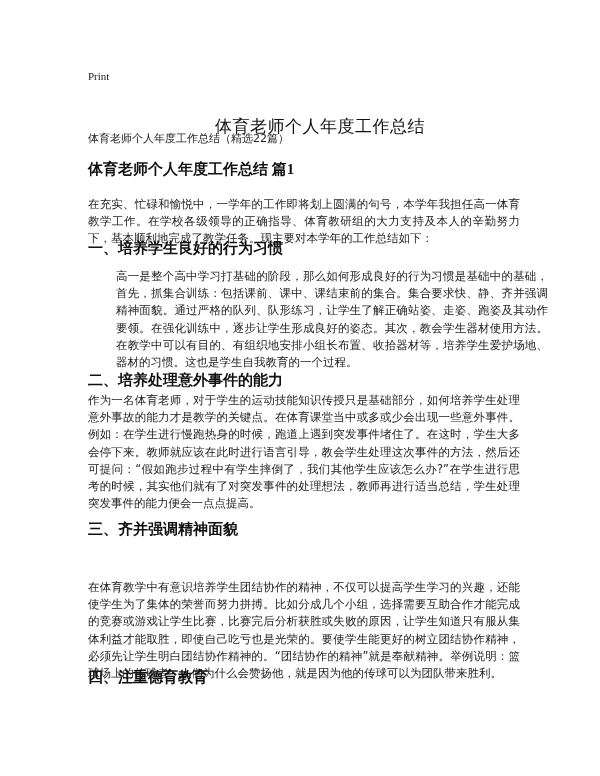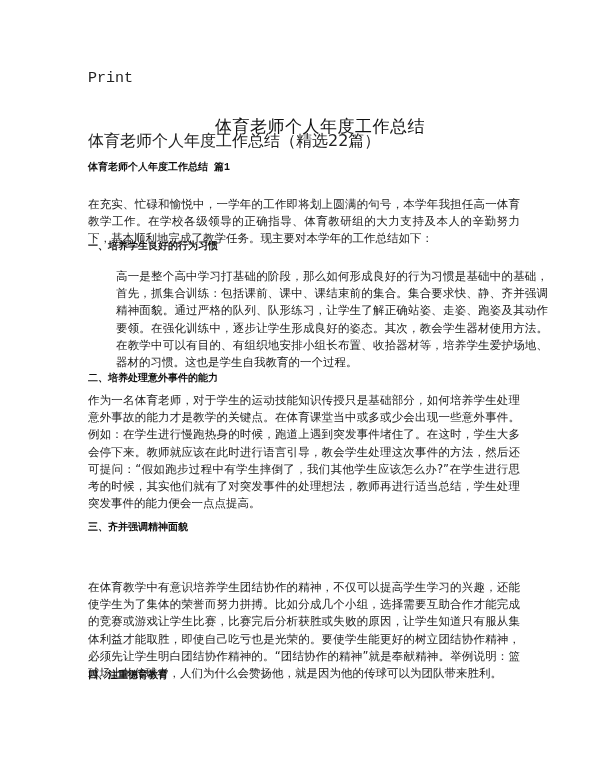--- a/index.html
+++ b/index.html
@@ -18,50 +18,50 @@
     .page {
       position: absolute;
       left: 88px;
       top: 0;
       width: 432px;
     }
     .print-label {
       position: absolute;
       left: 0;
       top: 70px;
-      font-family: Liberation Mono, monospace;
-      font-size: 15px;
+      font-family: Liberation Serif, serif;
+      font-size: 11px;
       color: #222;
     }
     .doc-title {
       position: absolute;
       left: 0;
       top: 99px;
       width: 432px;
       text-align: center;
       font-size: 17px;
       font-weight: normal;
       letter-spacing: 0.5px;
       color: #111;
       margin: 16px;
     }
     .subtitle {
       position: absolute;
       left: 0;
       top: 131px;
-      font-size: 16px;
+      font-size: 11px;
       color: #222;
     }
     .section-head {
       position: absolute;
       left: 0;
-      font-size: 10px;
+      font-size: 15px;
       font-weight: bold;
       color: #111;
-      font-family: Liberation Mono, monospace;
+      font-family: Liberation Serif, serif;
     }
     .para {
       position: absolute;
       left: 0;
       width: 432px;
       font-size: 11.5px;
       line-height: 17.2px;
       color: #222;
       text-align: justify;
       word-break: break-all;

